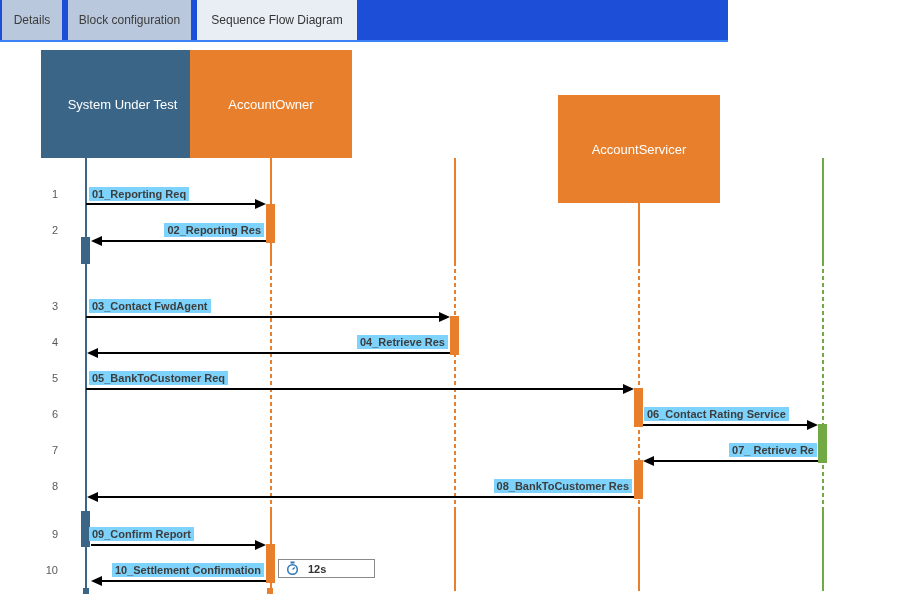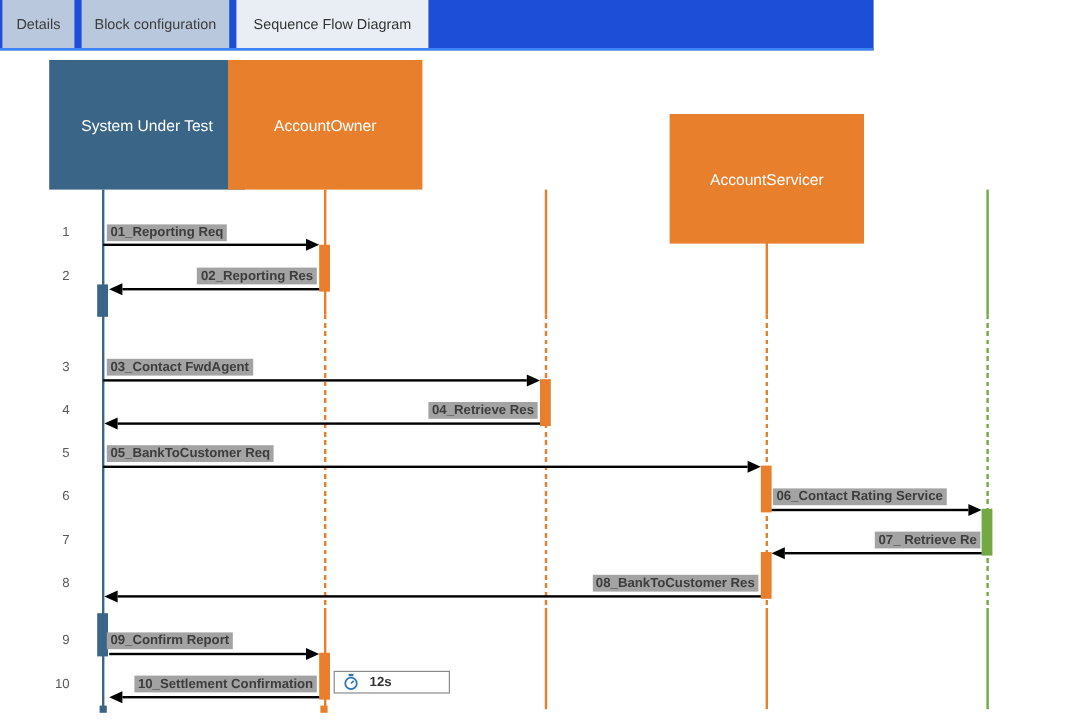--- a/index.html
+++ b/index.html
@@ -44,21 +44,21 @@
   .bar.blue{background:#3a6587;} .bar.orange{background:#e87f2c;} .bar.green{background:#73a944;}
 
   
   .arrow{position:absolute;height:2px;background:#000;z-index:5;}
   .arrow.right::after{content:"";position:absolute;right:-11px;top:-4px;width:0;height:0;
       border-top:5px solid rgba(0,0,0,0);border-bottom:5px solid rgba(0,0,0,0);border-left:11px solid #000;}
   .arrow.left::before{content:"";position:absolute;left:-11px;top:-4px;width:0;height:0;
       border-top:5px solid rgba(0,0,0,0);border-bottom:5px solid rgba(0,0,0,0);border-right:11px solid #000;}
 
   
-  .mlabel{position:absolute;font-size:11px;font-weight:bold;color:#3d3d3d;background:#a3a3a3;
+  .mlabel{position:absolute;font-size:11px;font-weight:bold;color:#3d3d3d;background:#7dd3fc;
           padding:0 3px;line-height:14px;white-space:nowrap;z-index:6;}
   .rownum{position:absolute;width:22px;text-align:right;font-size:11px;color:#595959;z-index:6;}
 
   
   .timer{position:absolute;left:278px;top:559px;width:97px;height:19px;background:#fff;
          border:1px solid #8a8a8a;box-sizing:border-box;display:flex;align-items:center;z-index:7;}
   .timer svg{margin-left:7px;}
   .timer .tval{margin-left:9px;font-size:11px;font-weight:bold;color:#333;}
 </style>
 </head>

